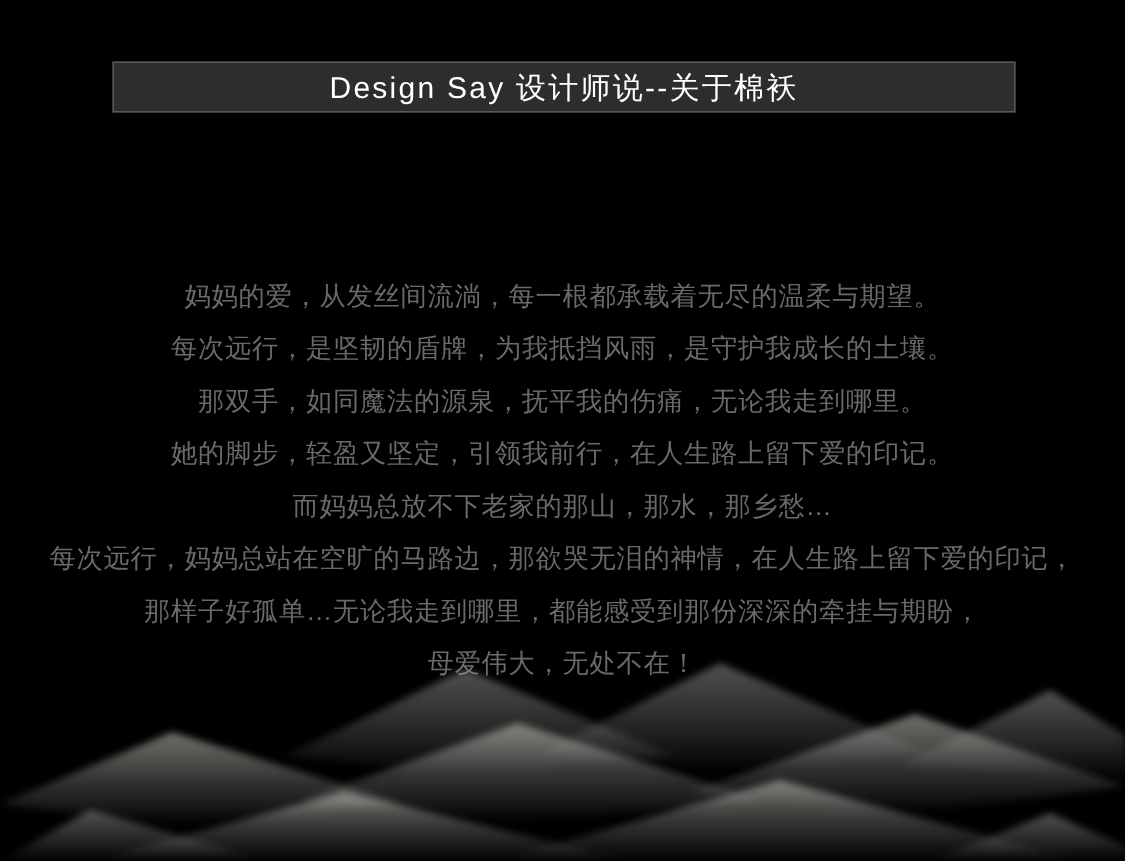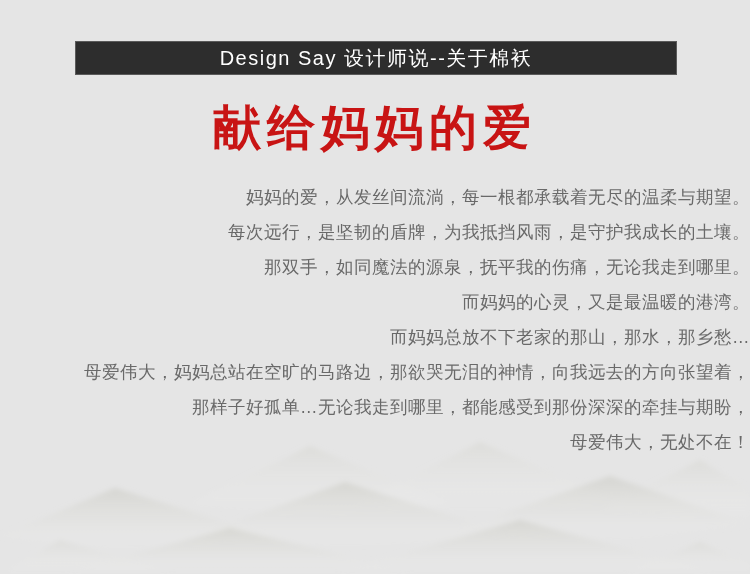--- a/index.html
+++ b/index.html
@@ -4,21 +4,21 @@
 <style>
   html, body {
     margin: 0;
     padding: 0;
     background: #ffffff;
   }
   .page {
     position: relative;
     width: 750px;
     height: 574px;
-    background: #e5e5e5;
+    background: #000000;
     overflow: hidden;
     font-family: "Liberation Sans", sans-serif;
   }
   .banner {
     position: absolute;
     left: 75px;
     top: 41px;
     width: 602px;
     height: 34px;
     box-sizing: border-box;
@@ -57,49 +57,47 @@
     text-align: center;
     color: #696969;
     font-size: 17.5px;
   }
   .poem p {
     margin: 0;
     height: 35px;
     line-height: 35px;
     letter-spacing: 0.5px;
     white-space: nowrap;
-    text-align: right;
   }
   .mountains {
     position: absolute;
     left: 0;
     bottom: 0;
     width: 750px;
     height: 150px;
     pointer-events: none;
   }
 </style>
 </head>
 <body>
 
 <div class="page">
 
   <div class="banner">
     <span>Design Say 设计师说--关于棉袄</span>
   </div>
 
-  <h1 class="hero-title">献给妈妈的爱</h1>
 
   <div class="poem">
     <p>妈妈的爱，从发丝间流淌，每一根都承载着无尽的温柔与期望。</p>
     <p>每次远行，是坚韧的盾牌，为我抵挡风雨，是守护我成长的土壤。</p>
     <p>那双手，如同魔法的源泉，抚平我的伤痛，无论我走到哪里。</p>
-    <p>而妈妈的心灵，又是最温暖的港湾。</p>
+    <p>她的脚步，轻盈又坚定，引领我前行，在人生路上留下爱的印记。</p>
     <p>而妈妈总放不下老家的那山，那水，那乡愁…</p>
-    <p>母爱伟大，妈妈总站在空旷的马路边，那欲哭无泪的神情，向我远去的方向张望着，</p>
+    <p>每次远行，妈妈总站在空旷的马路边，那欲哭无泪的神情，在人生路上留下爱的印记，</p>
     <p>那样子好孤单…无论我走到哪里，都能感受到那份深深的牵挂与期盼，</p>
     <p>母爱伟大，无处不在！</p>
   </div>
 
   <svg class="mountains" viewBox="0 0 750 150" xmlns="http://www.w3.org/2000/svg" aria-hidden="true">
     <defs>
       <linearGradient id="mgrad" x1="0" y1="0" x2="0" y2="1">
         <stop offset="0" stop-color="#c9c9c2" stop-opacity="0.55"></stop>
         <stop offset="0.55" stop-color="#dcdcd6" stop-opacity="0.22"></stop>
         <stop offset="1" stop-color="#ffffff" stop-opacity="0"></stop>

